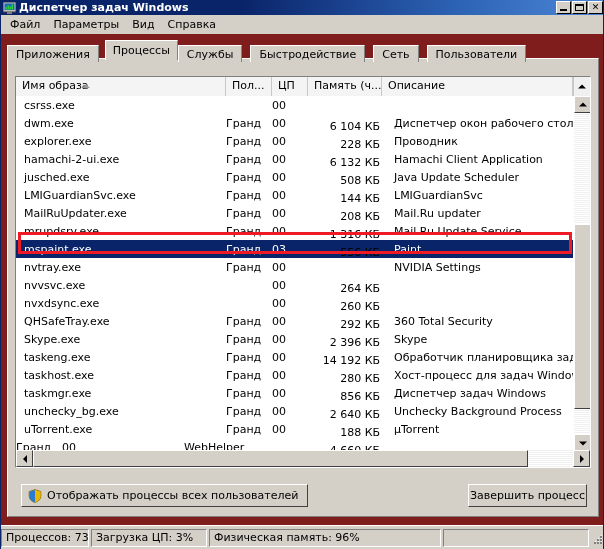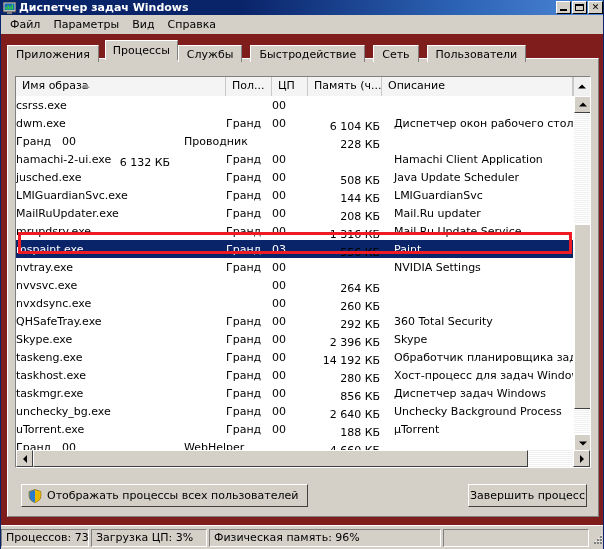--- a/index.html
+++ b/index.html
@@ -250,21 +250,21 @@
     font-size: 11px;
     color: #000;
     box-sizing: border-box;
     cursor: default;
     white-space: nowrap;
   }
   .row.selected {
     background: #0a246a;
     color: #ffffff;
   }
-  .cell-name   { width: 210px; box-sizing: border-box; overflow: hidden; }
+  .cell-name   { width: 210px; padding-left: 8px; box-sizing: border-box; overflow: hidden; }
   .cell-user   { width: 46px;  padding-left: 0px; box-sizing: border-box; overflow: hidden; }
   .cell-cpu    { width: 36px;  box-sizing: border-box; overflow: hidden; }
   .cell-mem    { width: 74px;  text-align: right; padding-right: 2px; box-sizing: border-box; overflow: hidden; margin-top: 42px; }
   .cell-desc   { flex: 1; padding-left: 12px; box-sizing: border-box; overflow: hidden; }
 
   
   #redbox {
     position: absolute;
     left: 17px;
     top: 232px;
@@ -537,20 +537,21 @@
           <div class="cell-desc"></div>
         </div>
         <div class="row">
           <div class="cell-name">dwm.exe</div>
           <div class="cell-user">Гранд</div>
           <div class="cell-cpu">00</div>
           <div class="cell-mem">228 КБ</div>
           <div class="cell-desc">Диспетчер окон рабочего стола</div>
         </div>
         <div class="row">
+          <div class="cell-name">explorer.exe</div>
           <div class="cell-user">Гранд</div>
           <div class="cell-cpu">00</div>
           <div class="cell-mem">6 132 КБ</div>
           <div class="cell-desc">Проводник</div>
         </div>
         <div class="row">
           <div class="cell-name">hamachi-2-ui.exe</div>
           <div class="cell-user">Гранд</div>
           <div class="cell-cpu">00</div>
           <div class="cell-mem">508 КБ</div>

